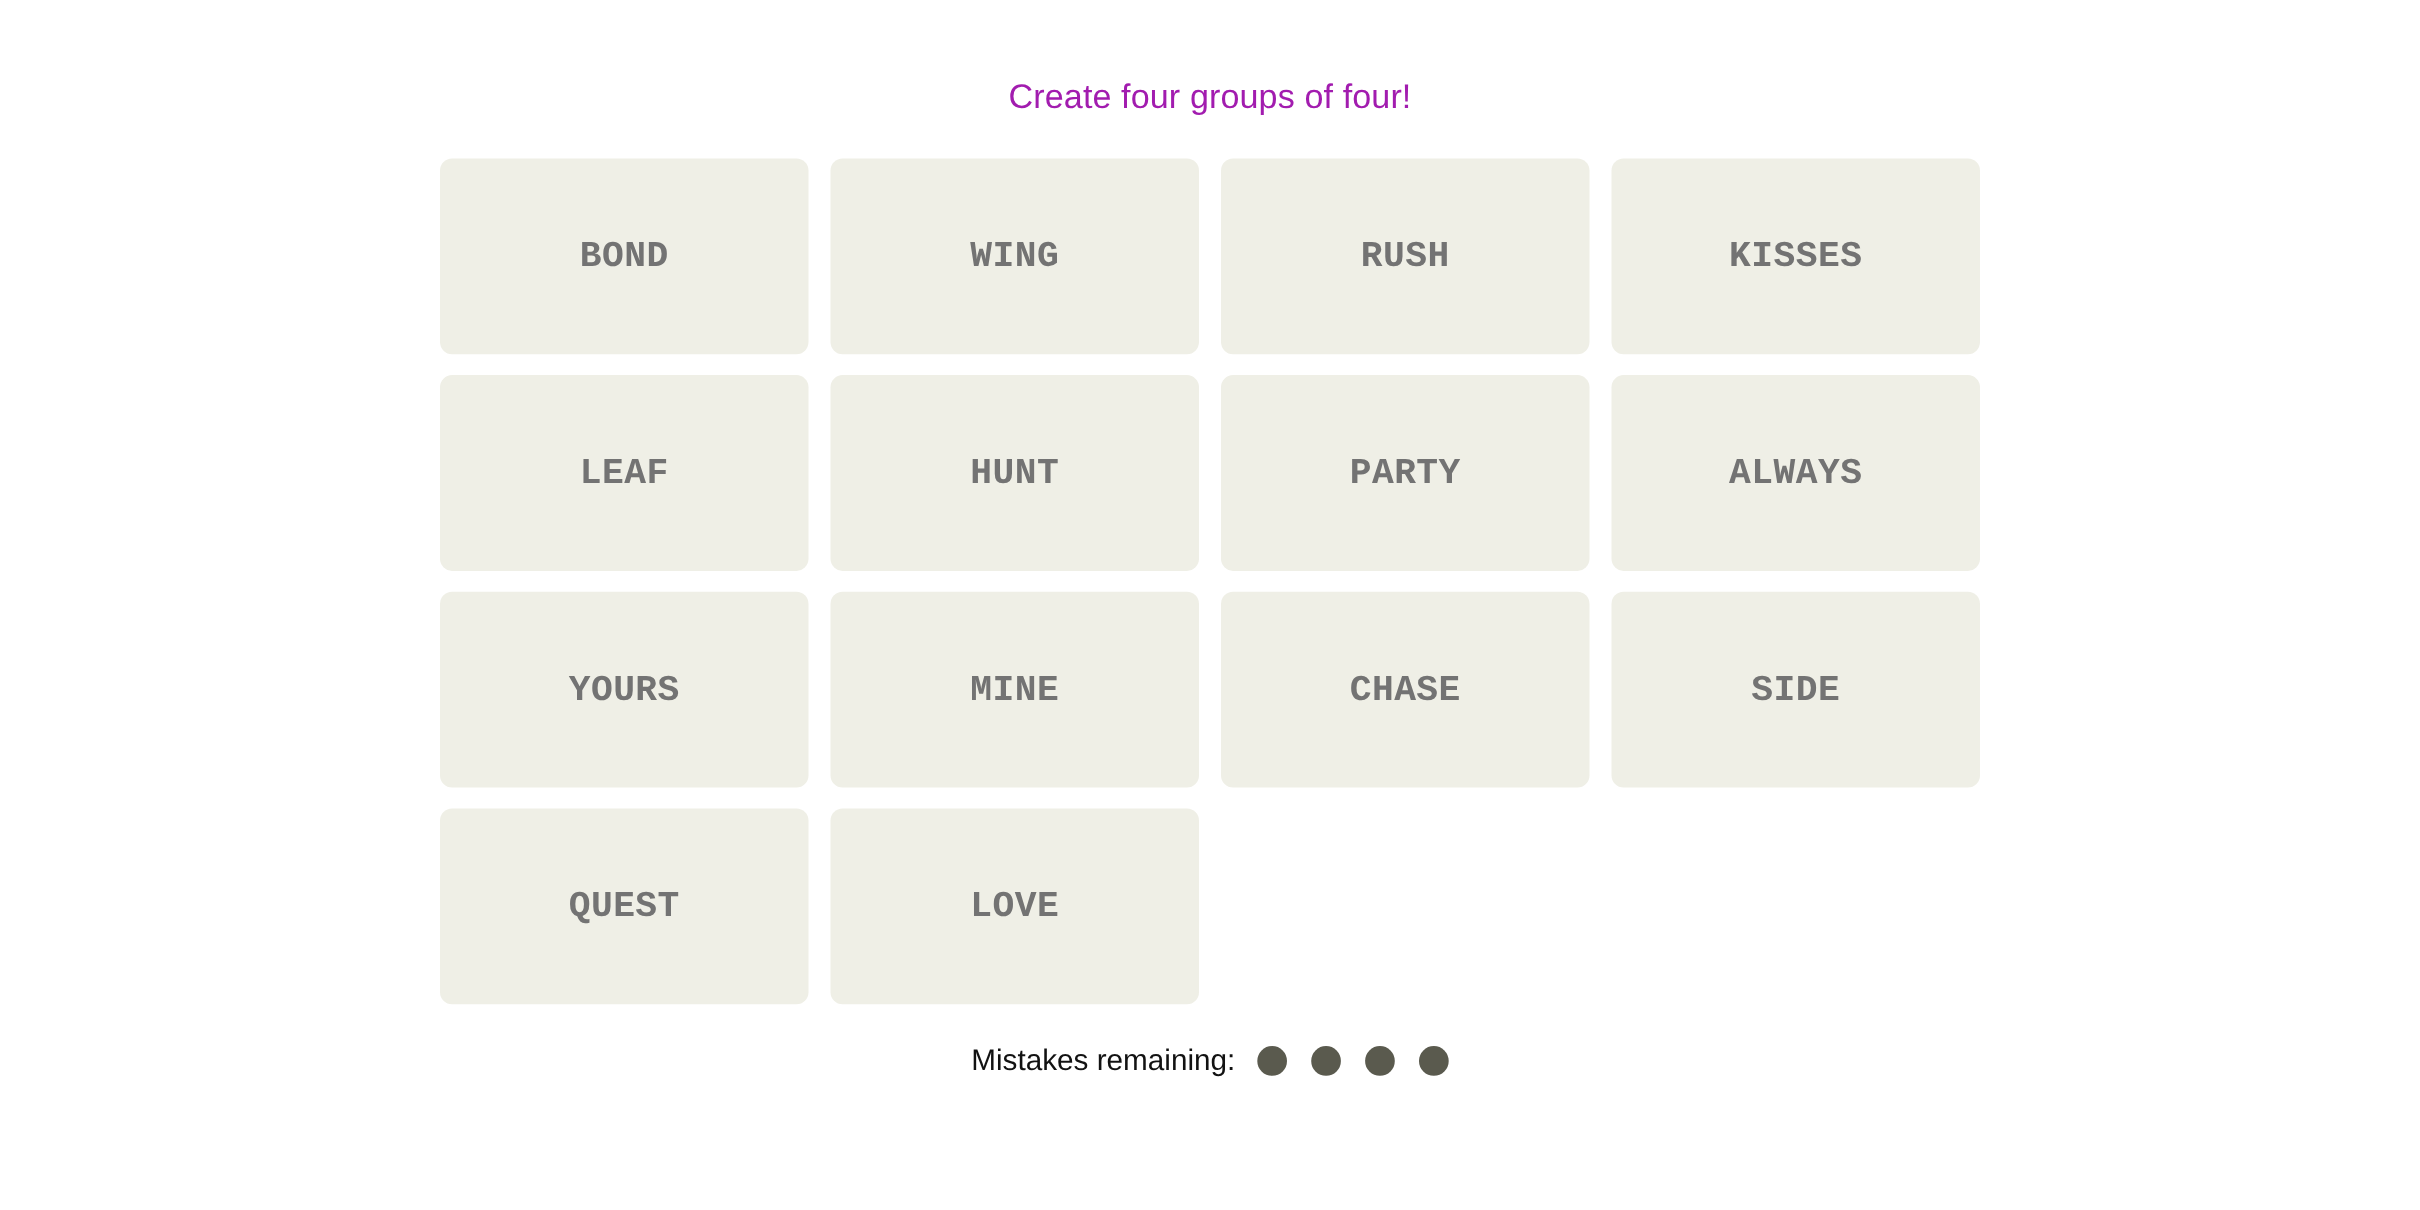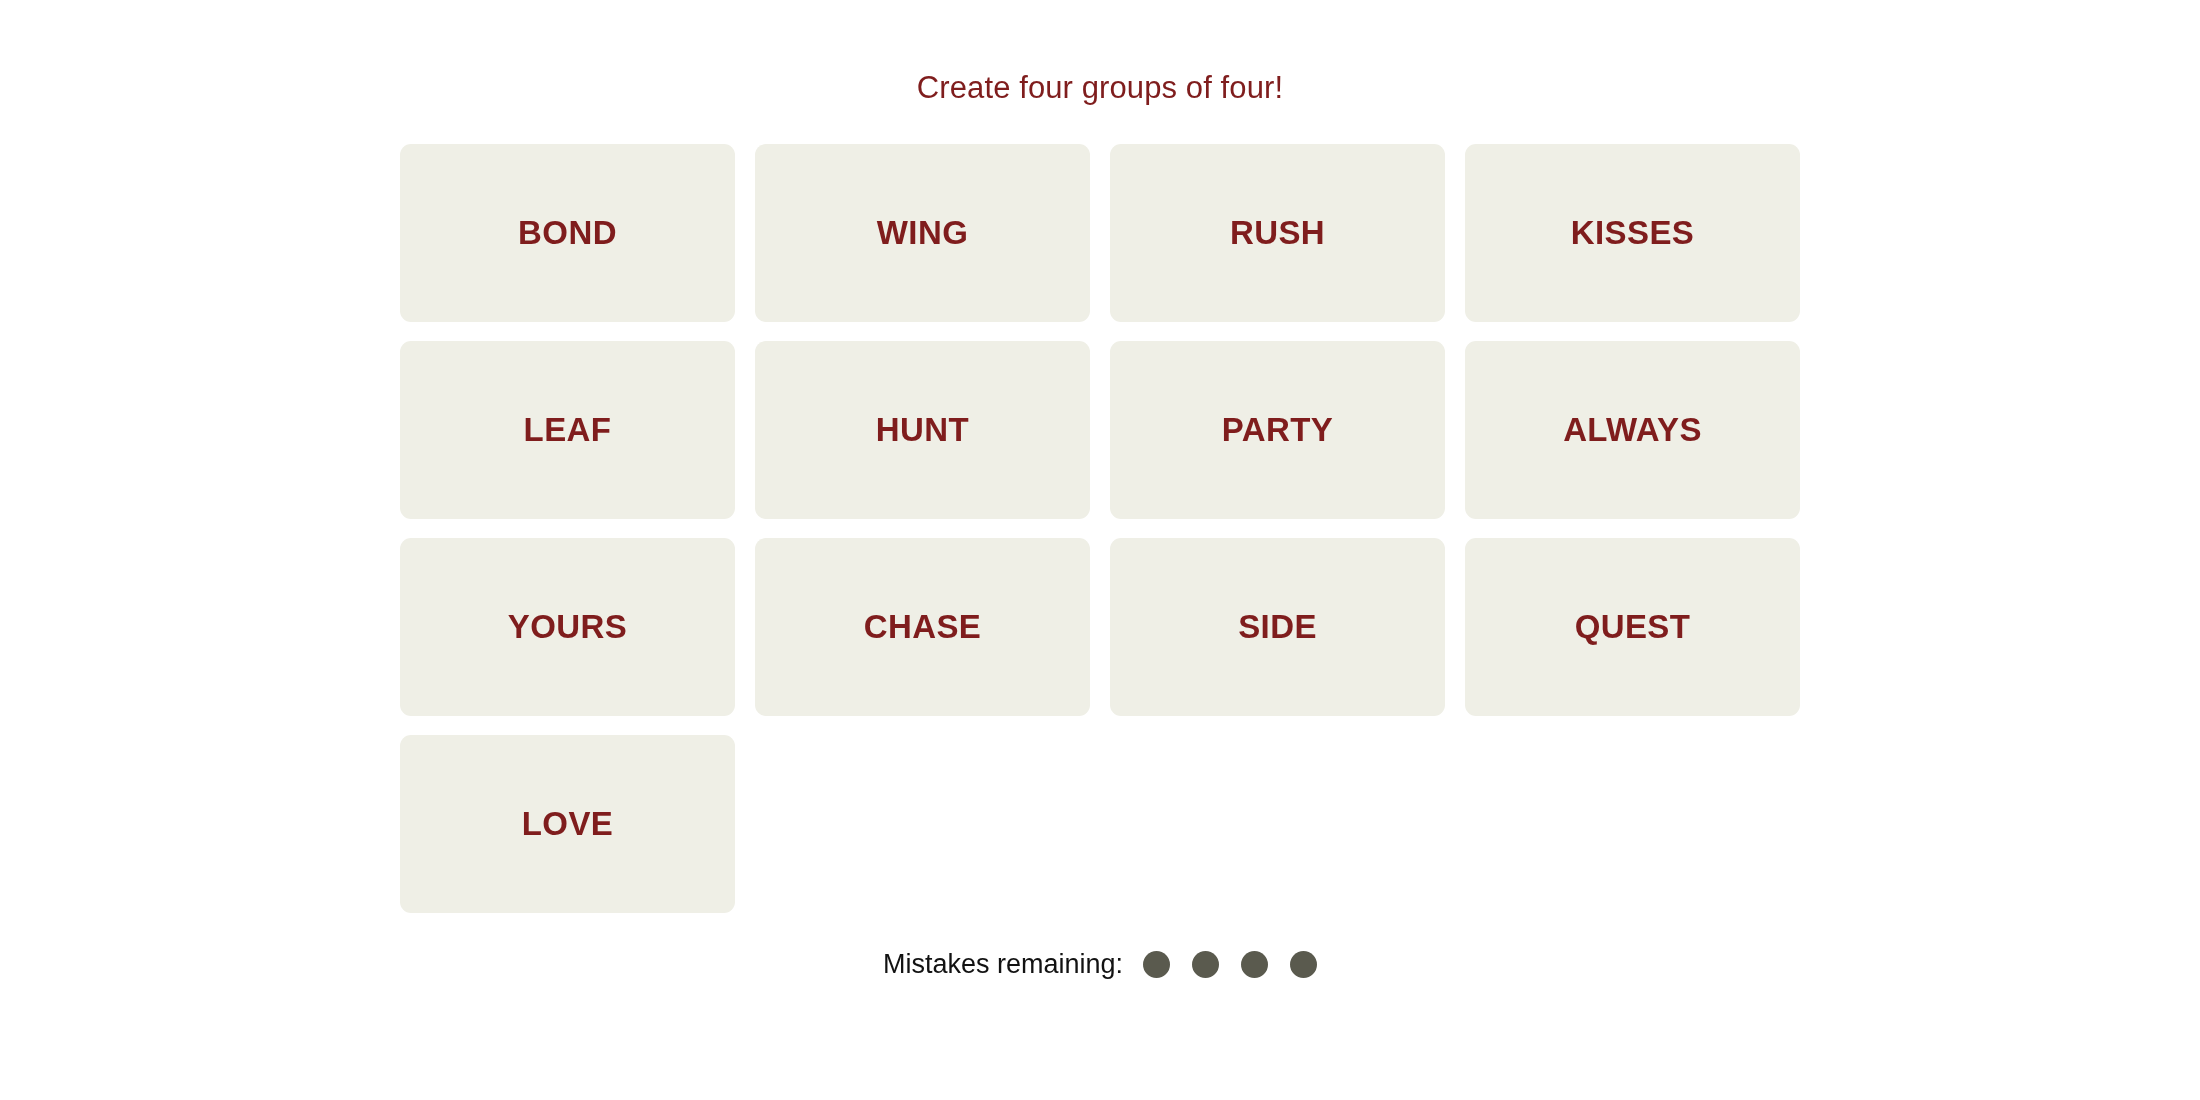--- a/index.html
+++ b/index.html
@@ -24,21 +24,21 @@
     flex-direction: column;
     align-items: center;
   }
 
   
   .instruction {
     margin-top: 72px;
     font-size: 31px;
     line-height: 1;
     font-weight: 400;
-    color: #7f1d1d;
+    color: #a21caf;
     letter-spacing: 0.1px;
     text-align: center;
     white-space: nowrap;
   }
 
   
   .board {
     margin-top: 41px;
     width: 1400px;
     display: grid;
@@ -54,24 +54,24 @@
     border-radius: 11px;
     display: flex;
     align-items: center;
     justify-content: center;
     cursor: pointer;
     padding: 0;
     -webkit-font-smoothing: antialiased;
   }
 
   .tile-label {
-    font-family: Liberation Sans, sans-serif;
+    font-family: Liberation Mono, monospace;
     font-size: 33px;
     font-weight: 700;
-    color: #7f1d1d;
+    color: #737373;
     letter-spacing: 0.4px;
     text-transform: uppercase;
     user-select: none;
     white-space: nowrap;
   }
 
   
   .mistakes-row {
     margin-top: 38px;
     display: flex;
@@ -131,20 +131,23 @@
       <button class="tile">
         <span class="tile-label">PARTY</span>
       </button>
       <button class="tile">
         <span class="tile-label">ALWAYS</span>
       </button>
       <button class="tile">
         <span class="tile-label">YOURS</span>
       </button>
       <button class="tile">
+        <span class="tile-label">MINE</span>
+      </button>
+      <button class="tile">
         <span class="tile-label">CHASE</span>
       </button>
       <button class="tile">
         <span class="tile-label">SIDE</span>
       </button>
       <button class="tile">
         <span class="tile-label">QUEST</span>
       </button>
       <button class="tile">
         <span class="tile-label">LOVE</span>

